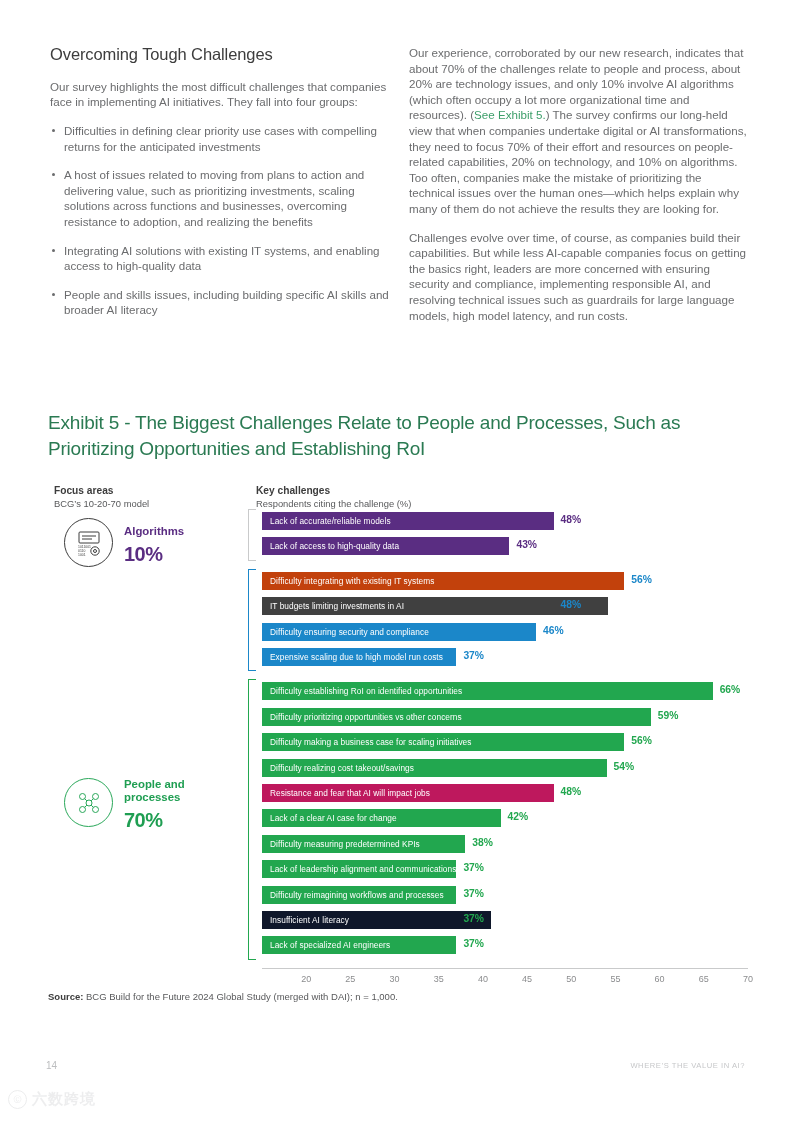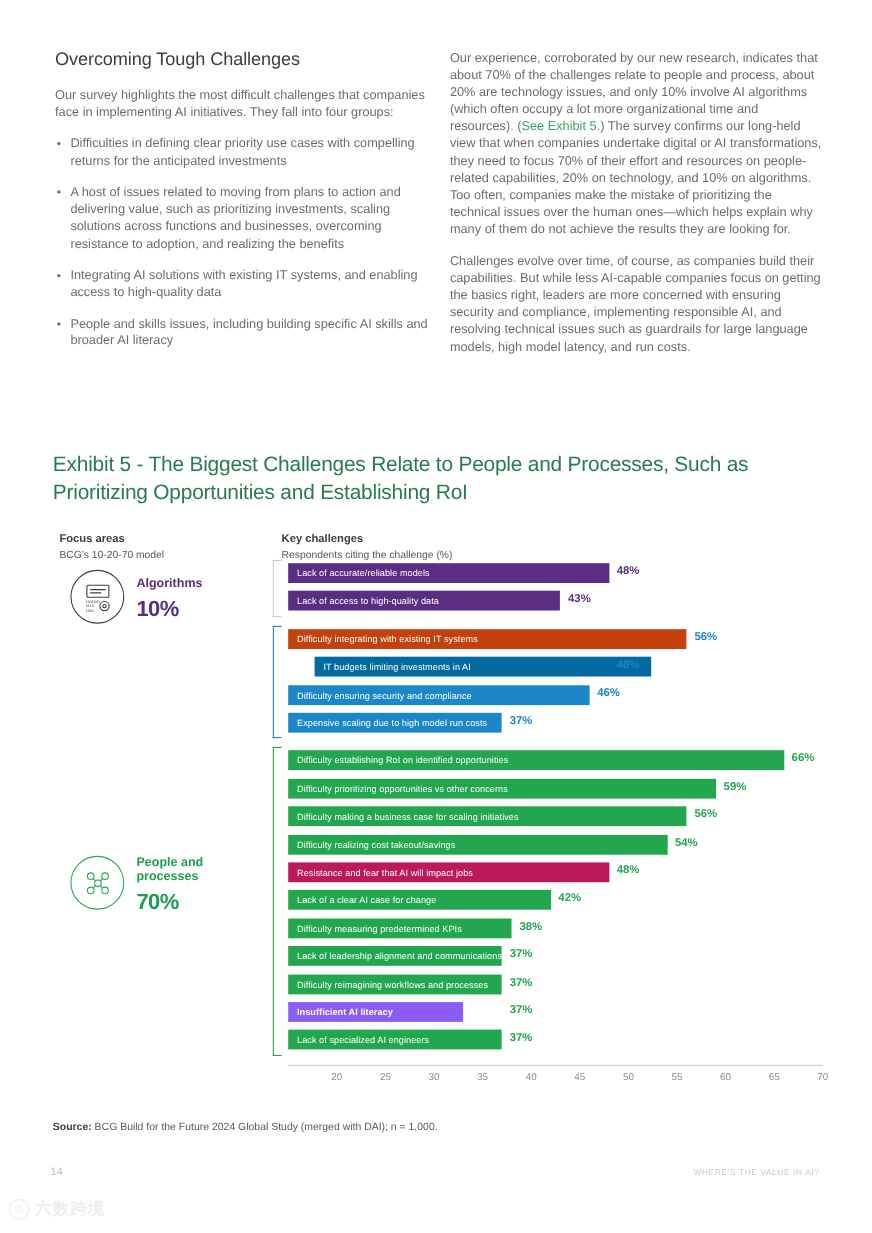--- a/index.html
+++ b/index.html
@@ -89,21 +89,21 @@
   
   .bracket{position:absolute;left:0;width:7px;border-left-width:1.4px;border-left-style:solid;
     border-top-width:1.4px;border-top-style:solid;border-bottom-width:1.4px;border-bottom-style:solid;}
 
   
   .axis-line{position:absolute;left:14px;top:440px;width:486px;height:1px;background:#c9cacb;}
   .axis-tick{position:absolute;top:446px;font-size:9px;color:#8b8c8e;transform:translateX(-50%);}
 
   
   .source{
-    position:absolute;left:48px;top:991px;font-size:9.5px;color:#58595b;margin-top:28px;
+    position:absolute;left:48px;top:991px;font-size:9.5px;color:#58595b;
   }
   .source b{color:#3d3d3d;font-weight:700;}
 
   .pg-num{position:absolute;left:46px;top:1060px;font-size:10px;color:#bcbdbf;}
   .pg-foot{position:absolute;right:48px;top:1061px;font-size:7.6px;color:#c6c7c9;letter-spacing:0.55px;}
 
   .watermark{position:absolute;left:8px;top:1090px;display:flex;align-items:center;gap:5px;opacity:.5;}
   .wm-mark{width:17px;height:17px;border:1.4px solid #d8d9db;border-radius:50%;
     display:flex;align-items:center;justify-content:center;font-size:8px;color:#d8d9db;}
   .wm-text{font-size:15px;color:#dcdddf;letter-spacing:1px;font-weight:700;}
@@ -199,21 +199,21 @@
             </div>
             <span class="bval" style="left: 254.418px; color: rgb(90, 45, 130);">43%</span>
           </div>
           <div class="bar-row" style="top: 59.8px;">
             <div class="bar" style="width: 362.291px; background: #c2410c;">
               <span class="blabel">Difficulty integrating with existing IT systems</span>
             </div>
             <span class="bval" style="left: 369.291px; color: rgb(27, 135, 201);">56%</span>
           </div>
           <div class="bar-row" style="top: 85.2px;">
-            <div class="bar" style="width: 306px; background: #0369a1; margin-left: 24px;">
+            <div class="bar" style="width: 346px; background: #404040;">
               <span class="blabel">IT budgets limiting investments in AI</span>
             </div>
             <span class="bval" style="left: 298.6px; color: rgb(27, 135, 201);">48%</span>
           </div>
           <div class="bar-row" style="top: 110.6px;">
             <div class="bar" style="width: 273.927px; background: rgb(27, 135, 201);">
               <span class="blabel">Difficulty ensuring security and compliance</span>
             </div>
             <span class="bval" style="left: 280.927px; color: rgb(27, 135, 201);">46%</span>
           </div>
@@ -271,21 +271,21 @@
             </div>
             <span class="bval" style="left: 201.4px; color: rgb(34, 167, 79);">37%</span>
           </div>
           <div class="bar-row" style="top: 373.6px;">
             <div class="bar" style="width: 194.4px; background: rgb(34, 167, 79);">
               <span class="blabel">Difficulty reimagining workflows and processes</span>
             </div>
             <span class="bval" style="left: 201.4px; color: rgb(34, 167, 79);">37%</span>
           </div>
           <div class="bar-row" style="top: 399px;">
-            <div class="bar" style="width: 159px; background: #8b5cf6; font-weight: bold;">
+            <div class="bar" style="width: 229px; background: #0f172a;">
               <span class="blabel">Insufficient AI literacy</span>
             </div>
             <span class="bval" style="left: 201.4px; color: rgb(34, 167, 79);">37%</span>
           </div>
           <div class="bar-row" style="top: 424.4px;">
             <div class="bar" style="width: 194.4px; background: rgb(34, 167, 79);">
               <span class="blabel">Lack of specialized AI engineers</span>
             </div>
             <span class="bval" style="left: 201.4px; color: rgb(34, 167, 79);">37%</span>
           </div>

